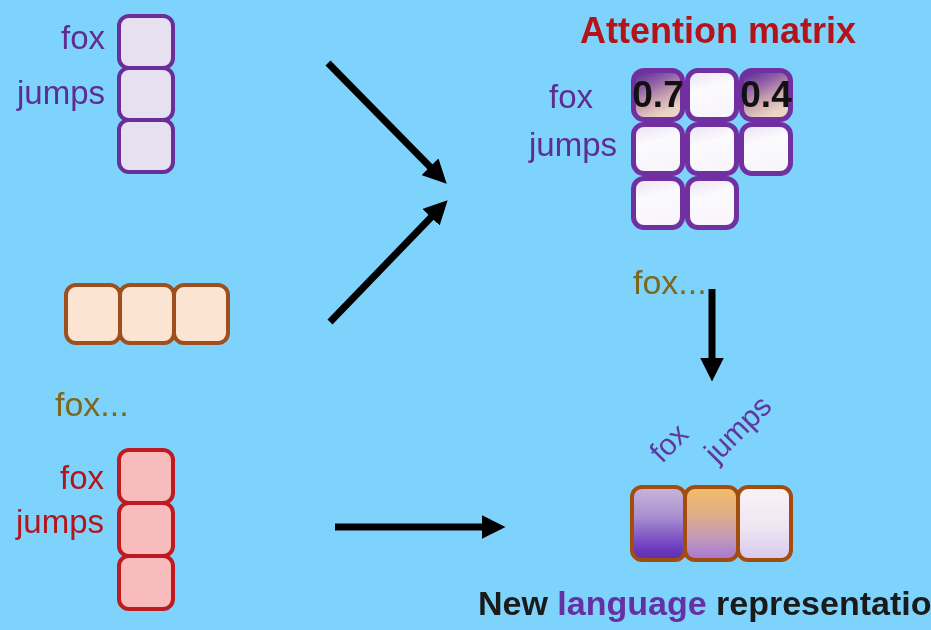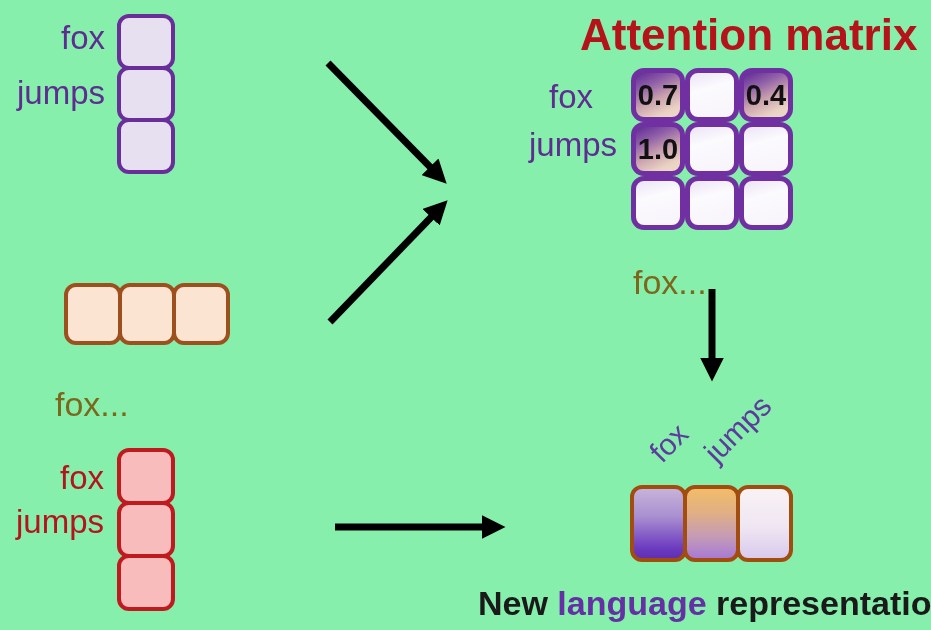--- a/index.html
+++ b/index.html
@@ -1,18 +1,18 @@
 <!DOCTYPE html>
 <html><head>
 <meta charset="utf-8">
 <style>
   html,body{margin:0;padding:0;background:#ffffff;}
   .canvas{
     position:relative;width:931px;height:630px;overflow:hidden;
-    background:#86efac;
+    background:#7dd3fc;
     font-family:"Liberation Sans","DejaVu Sans",sans-serif;
   }
   
   .lbl{position:absolute;font-size:33px;line-height:40px;white-space:nowrap;}
   .purple{color:#5f2d91;}
   .red{color:#b5141d;}
   .olive{color:#7c681c;margin-top:32px;}
 
   
   .vstack{position:absolute;display:flex;flex-direction:column;}
@@ -21,30 +21,30 @@
   .vstack .vbox + .vbox{margin-top:-4px;}
   .hstack .vbox + .vbox{margin-left:-4px;}
 
   .q-box{width:58px;height:56px;border:4px solid #6a2e9b;background:#e7e0f0;}
   .k-box{width:58px;height:62px;border:4px solid #9e4f1e;background:#fbe4d2;}
   .v-box{width:58px;height:57px;border:4px solid #bf1a20;background:#f9bcbc;}
 
   
   .matrix-title{
     position:absolute;left:580px;top:10px;width:262px;text-align:center;
-    font-size:44px;font-weight:700;color:#b41419;white-space:nowrap;
+    font-size:36px;font-weight:700;color:#b41419;white-space:nowrap;
   }
   .matrix{
     position:absolute;left:631px;top:68px;
     display:grid;grid-template-columns:repeat(3,54px);grid-template-rows:repeat(3,54px);
   }
   .mcell{
     box-sizing:border-box;border:5px solid #7130a1;border-radius:13px;
     display:flex;align-items:center;justify-content:center;
-    font-size:29px;font-weight:700;color:#111111;
+    font-size:37px;font-weight:700;color:#111111;
     background:linear-gradient(165deg,#ece4f6 0%,#fbfafd 35%,#f7f4fb 100%);
   }
   .mcell.filled{
     background:linear-gradient(155deg,#5f2b96 0%,#8f5fa8 28%,#c9a0ae 55%,#e9d2c2 82%,#eedbc9 100%);
   }
   .mrow-labels{position:absolute;left:490px;top:77px;width:127px;text-align:right;}
   .mrow-labels .row1{padding-right:24px;}
   .mrow-labels .row2{margin-top:8px;}
 
   
@@ -110,21 +110,20 @@
 
   <div class="mrow-labels">
     <div class="lbl purple row1" style="position:static;">fox</div>
     <div class="lbl purple row2" style="position:static;">jumps</div>
   </div>
 
   <div class="matrix">
     <div class="mcell filled">0.7</div>
     <div class="mcell"></div>
     <div class="mcell filled">0.4</div>
-    <div class="mcell filled">1.0</div>
     <div class="mcell"></div>
     <div class="mcell"></div>
     <div class="mcell"></div>
     <div class="mcell"></div>
     <div class="mcell"></div>
   </div>
 
   <div class="lbl olive" style="left:633px;top:230px;font-size:34px;">fox...</div>
 
   <div class="rot-lbl" style="left:669px;top:443px;">fox</div>

